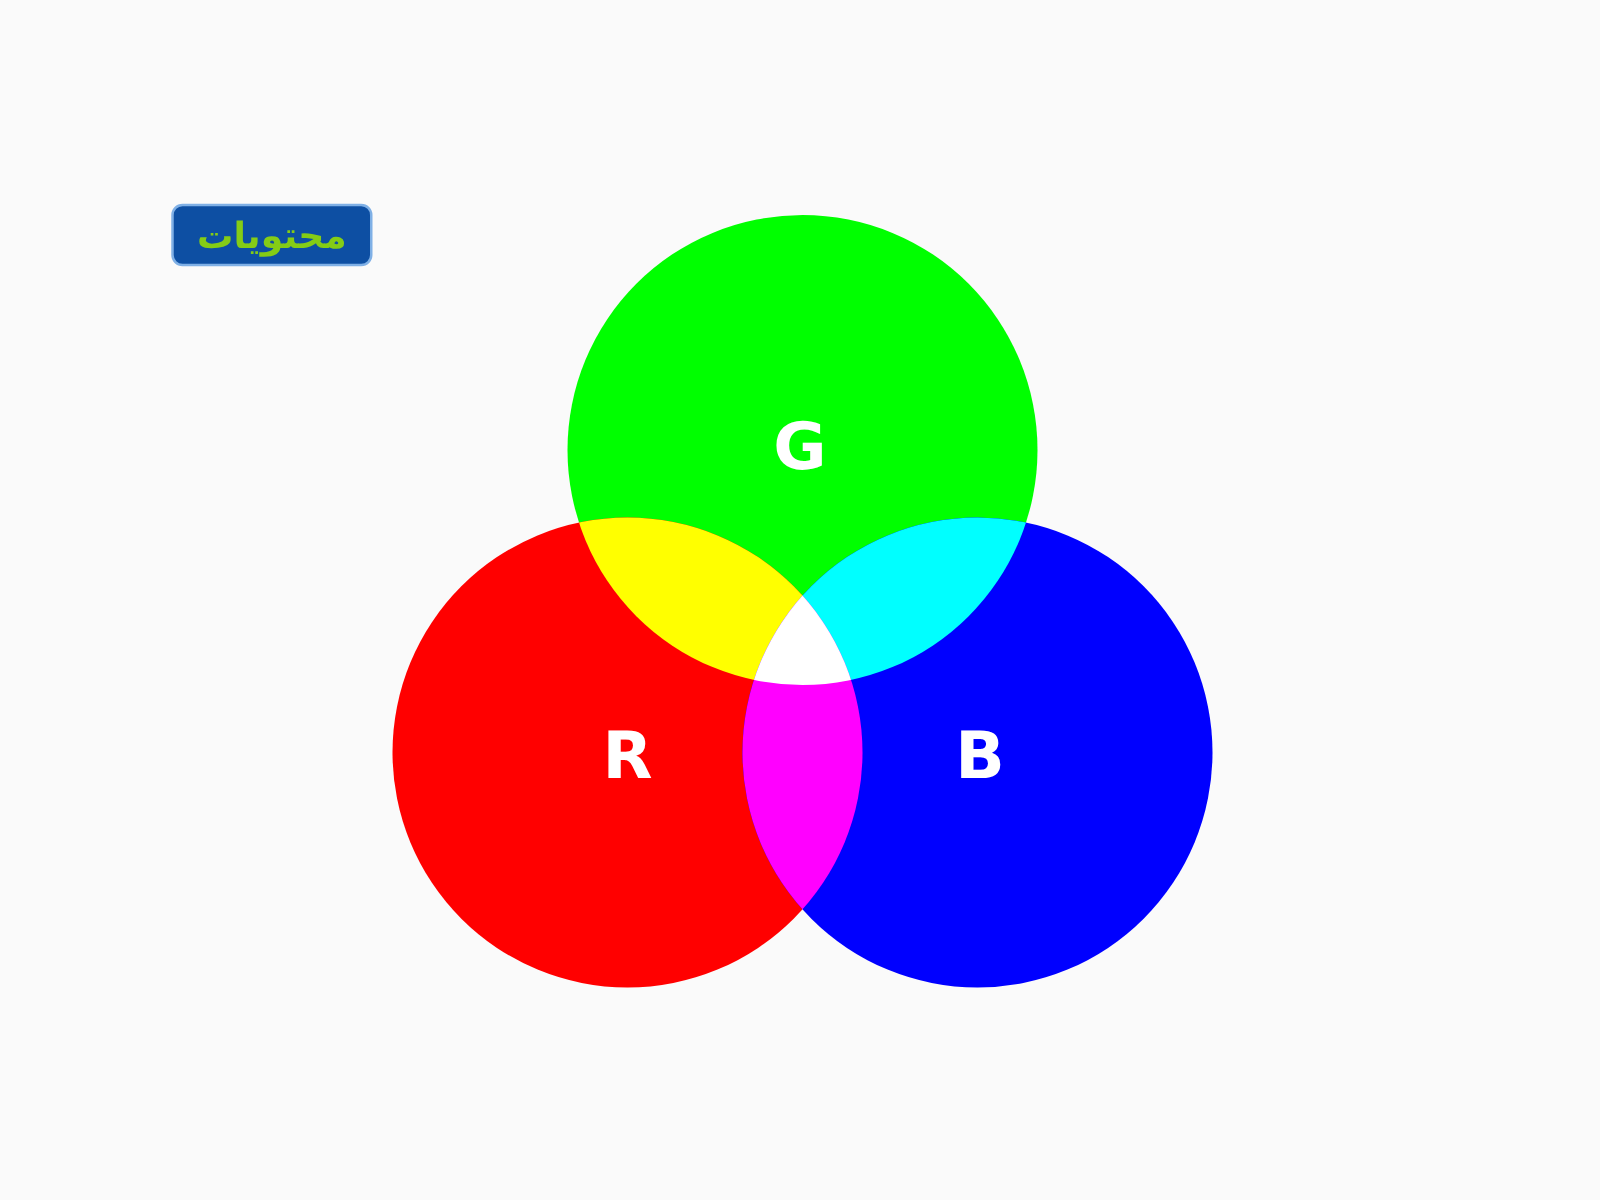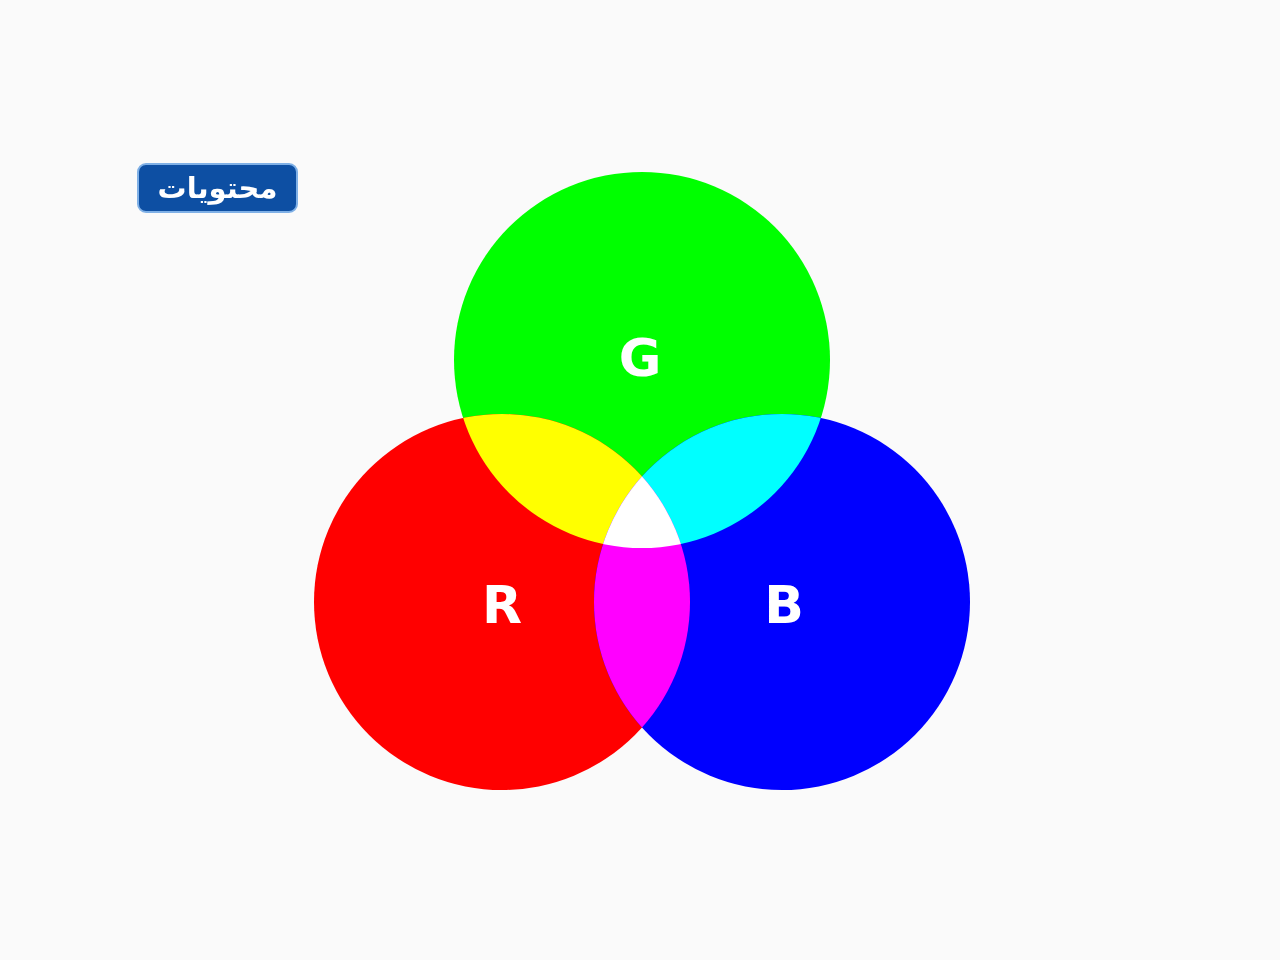--- a/index.html
+++ b/index.html
@@ -1,18 +1,18 @@
 <!DOCTYPE html>
 <html><head>
 <meta charset="utf-8">
 <style>
   html, body { margin:0; padding:0; }
   body { width:1280px; height:960px; background:#fafafa; position:relative; overflow:hidden; font-family:"Liberation Sans", sans-serif; }
   .logo { position:absolute; left:137px; top:163px; width:161px; height:50px; box-sizing:border-box;
-          background:#0d4fa3; border:2px solid #7fb0e6; border-radius:9px; color:#ffffff;
+          background:#0d4fa3; border:2px solid #7fb0e6; border-radius:9px; color:#84cc16;
           display:flex; align-items:center; justify-content:center;
           font-family:"DejaVu Sans", sans-serif; font-size:29px; font-weight:bold; direction:rtl; }
   svg { position:absolute; left:0; top:0; }
   .lbl { position:absolute; color:#fff; font-family:"DejaVu Sans", sans-serif; font-weight:bold; font-size:52px; line-height:52px; width:60px; text-align:center; }
 </style>
 </head>
 <body>
 
 <div class="logo">محتويات</div>
 

